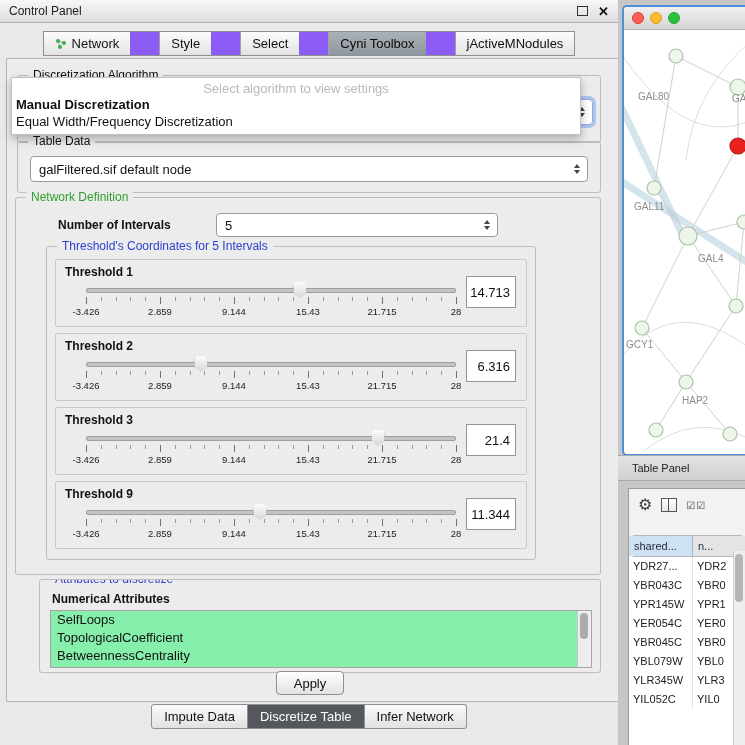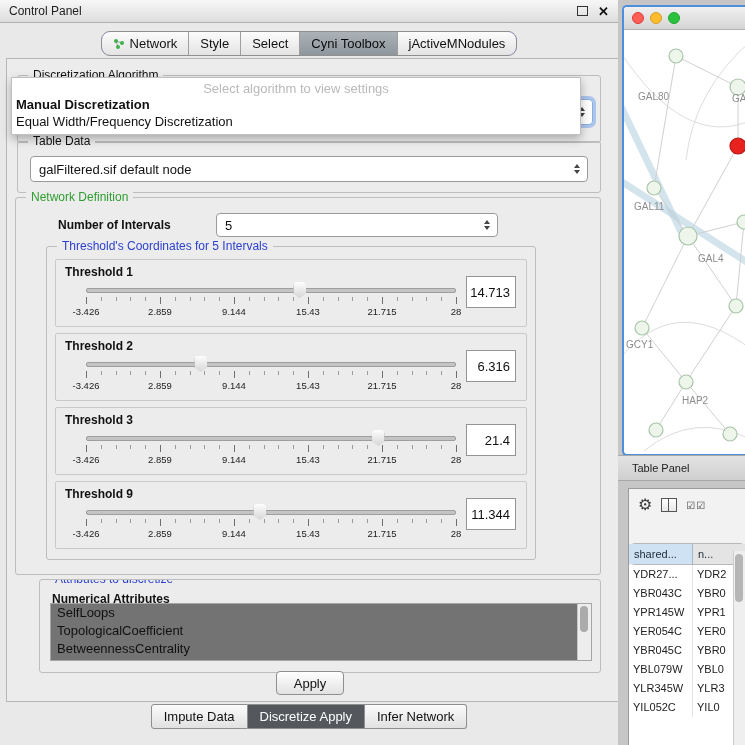--- a/index.html
+++ b/index.html
@@ -9,21 +9,21 @@
   
   .control-panel{position:absolute;left:0;top:0;width:618px;height:745px;
        background:#e9e9e9;border-right:1px solid #9a9a9a;}
   .cp-titlebar{height:22px;background:linear-gradient(#f7f7f7,#dddddd);
        border-bottom:1px solid #b0b0b0;display:flex;align-items:center;
        padding:0 9px;font-size:12px;color:#222;}
   .cp-title{flex:1;}
   .float-icon{width:9px;height:8px;border:1.4px solid #333;margin-right:10px;display:inline-block;}
   .close-icon{font-size:13px;font-weight:bold;color:#111;line-height:1;}
   .cp-tabs{position:absolute;top:31px;left:0;right:0;display:flex;justify-content:center;}
-  .tabbar{display:flex;border:1px solid #8f8f8f;border-radius:9px;overflow:hidden;background:#8b5cf6;}
+  .tabbar{display:flex;border:1px solid #8f8f8f;border-radius:0;overflow:hidden;background:#8b5cf6;gap:29px;}
   .tab{padding:4px 11px;font-size:13px;color:#111;background:linear-gradient(#fcfcfc,#e3e3e3);
        border-left:1px solid #9f9f9f;display:flex;align-items:center;gap:5px;white-space:nowrap;}
   .tab:first-child{border-left:none;}
   .tab.selected{background:linear-gradient(#aab1b7,#8f979e);color:#0b0b0b;}
   .cp-content{position:absolute;left:6px;top:58px;width:604px;height:642px;
        border:1px solid #b6b6b6;background:#ececec;padding-left:48px;}
   .groupbox{position:absolute;border:1px solid #bdbdbd;border-radius:3px;}
   .legend{position:absolute;top:-8px;left:10px;background:#ececec;padding:0 5px;
        font-size:12px;color:#111;white-space:nowrap;}
   .legend.green{color:#2f9e2f;}
@@ -70,21 +70,21 @@
   .tick{position:absolute;top:0;width:1px;height:4px;background:#9a9a9a;}
   .tick.major{height:7px;background:#6f6f6f;}
   .scale-labels{position:absolute;left:0;right:0;top:24px;height:11px;font-size:9.5px;color:#222;}
   .scale-label{position:absolute;transform:translateX(-50%);white-space:nowrap;}
   .threshold-value{position:absolute;right:10px;top:16px;width:50px;height:32px;background:#fff;
        border:1px solid #949494;font-size:13px;color:#111;display:flex;align-items:center;
        justify-content:flex-end;padding-right:5px;box-sizing:border-box;}
   
   .attributes-group{left:32px;top:520px;width:560px;height:92px;overflow:hidden;}
   .attr-label{position:absolute;left:12px;top:12px;font-size:12px;font-weight:bold;color:#111;}
-  .listbox{position:absolute;left:10px;top:23px;width:540px;height:56px;background:#737373;
+  .listbox{position:absolute;left:10px;top:30px;width:540px;height:56px;background:#86efac;
        border:1px solid #a5a5a5;overflow:hidden;}
   .list-item{font-size:13px;color:#111;line-height:18px;padding-left:6px;white-space:nowrap;}
   .list-scrollbar{position:absolute;right:0;top:0;bottom:0;width:13px;background:#ededed;
        border-left:1px solid #c6c6c6;}
   .list-scroll-thumb{position:absolute;left:2px;top:2px;width:8px;height:26px;background:#ababab;border-radius:4px;}
   .apply-button{position:absolute;left:269px;top:612px;width:66px;height:22px;
        background:linear-gradient(#ffffff,#e2e2e2);border:1px solid #8f8f8f;border-radius:4px;
        font-size:13px;color:#111;display:flex;align-items:center;justify-content:center;}
   .cp-bottom-tabs{position:absolute;left:0;right:0;top:704px;display:flex;justify-content:center;}
   .btab{padding:4px 12px;font-size:13px;color:#111;background:linear-gradient(#fbfbfb,#e1e1e1);
@@ -114,21 +114,21 @@
        background:linear-gradient(#e3e3e3,#cfcfcf);border-top:1px solid #a8a8a8;
        border-bottom:1px solid #a8a8a8;display:flex;align-items:center;padding-left:14px;
        font-size:11px;color:#222;box-sizing:border-box;}
   .table-window{position:absolute;left:10px;top:488px;width:117px;height:257px;
        background:#f2f2f2;border:1px solid #9b9b9b;border-right:none;overflow:hidden;}
   .tw-toolbar{height:32px;display:flex;align-items:center;gap:9px;padding-left:9px;}
   .gear-glyph{font-size:16px;color:#3e3e3e;line-height:1;}
   .cols-icon{width:14px;height:12px;border:1px solid #555;background:linear-gradient(#fff,#e8e8e8);position:relative;}
   .cols-icon::after{content:'';position:absolute;left:6px;top:0;bottom:0;width:1px;background:#555;}
   .check-glyphs{font-size:10px;color:#444;letter-spacing:1px;}
-  .tw-header{display:flex;height:20px;margin-top:22px;border-top:1px solid #b8b8b8;
+  .tw-header{display:flex;height:20px;margin-top:14px;border-top:1px solid #b8b8b8;
        border-bottom:1px solid #b8b8b8;font-size:11px;color:#1c2b3a;border-radius:6px;}
   .th1{width:64px;background:#cfe2f4;border-right:1px solid #a4b7c8;display:flex;
        align-items:center;padding-left:5px;box-sizing:border-box;}
   .th2{flex:1;background:#e4e4e4;display:flex;align-items:center;padding-left:5px;}
   .tw-body{background:#fff;position:relative;height:195px;}
   .trow{display:flex;height:19px;line-height:19px;font-size:11px;color:#222;background:#fff;}
   .tcell{overflow:hidden;white-space:nowrap;}
   .tcell.c1{width:64px;padding-left:4px;border-right:1px solid #e2e2e2;box-sizing:border-box;}
   .tcell.c2{flex:1;padding-left:4px;}
   .tw-scrollbar{position:absolute;right:0;top:62px;bottom:0;width:12px;background:#efefef;
@@ -413,21 +413,21 @@
             <div class="list-scroll-thumb"></div>
           </div>
         </div>
       </div>
 
       <div class="apply-button">Apply</div>
     </div>
 
     <div class="cp-bottom-tabs">
       <div class="btab">Impute Data</div>
-      <div class="btab selected">Discretize Apply</div>
+      <div class="btab selected">Discretize Table</div>
       <div class="btab">Infer Network</div>
     </div>
   </div>
 
   <div class="right-region">
 
     <div class="network-window">
       <div class="nw-titlebar">
         <span class="light red"></span>
         <span class="light yellow"></span>

